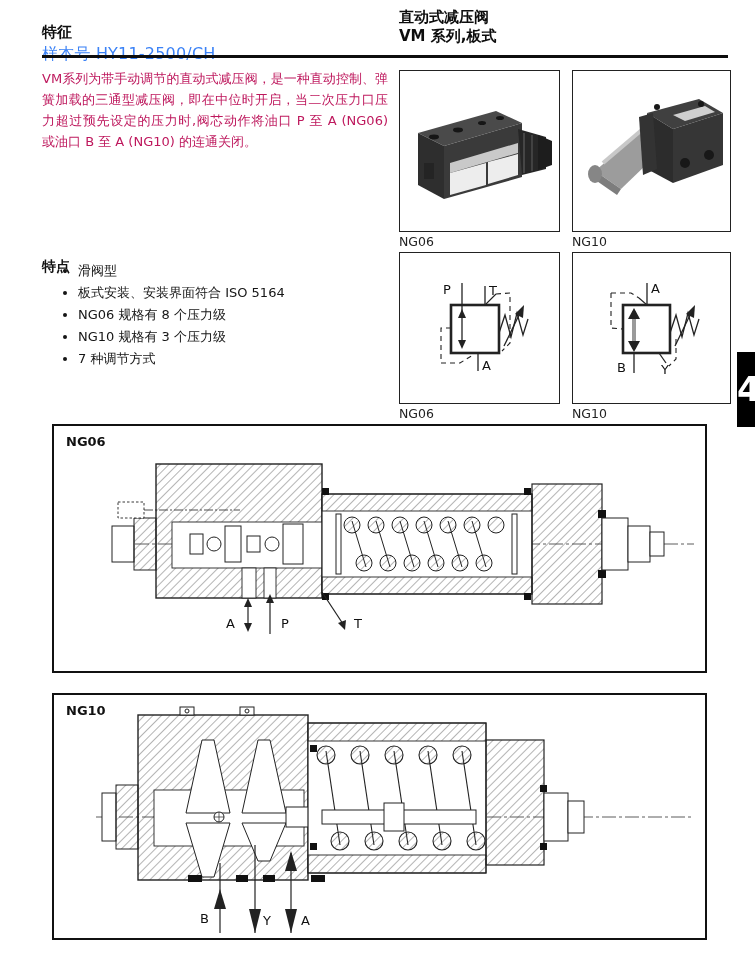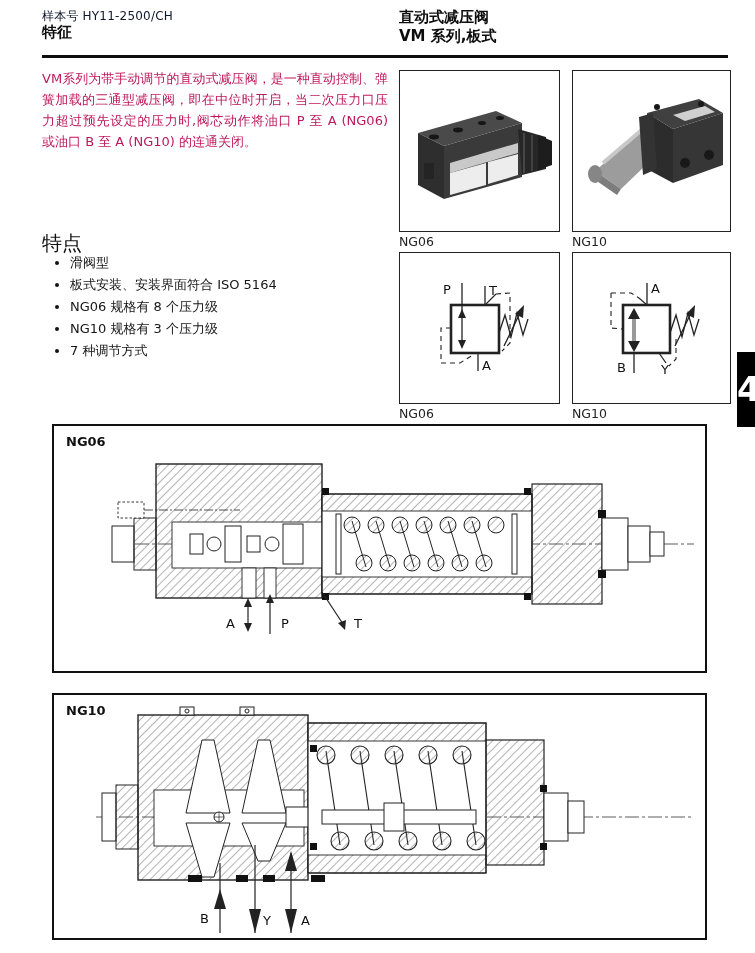--- a/index.html
+++ b/index.html
@@ -1,24 +1,24 @@
 <!DOCTYPE html>
 <html><head>
 <meta charset="utf-8">
 <style>
   html,body{margin:0;padding:0;background:#fff;}
   .page{position:relative;width:755px;height:953px;background:#ffffff;overflow:hidden;
         font-family:"DejaVu Sans",sans-serif;color:#111;}
   .abs{position:absolute;}
-  .small-label{font-size:12px;color:#0f172a;letter-spacing:.2px;}
+  .small-label{font-size:16px;color:#3b82f6;letter-spacing:.2px;margin-top:36px;}
   .bold-title{font-size:15px;font-weight:bold;color:#0d0d0d;}
   .rule{height:3px;background:#0d0d0d;}
   .body-text{font-size:13px;line-height:21px;text-align:justify;color:#be185d;}
-  .feat-title{font-size:20px;font-weight:normal;}
-  ul.features{margin:0;padding:0 0 0 22px;}
+  .feat-title{font-size:14px;font-weight:bold;margin-top:28px;}
+  ul.features{margin:8px;padding:0 0 0 22px;}
   ul.features li{font-size:13px;line-height:22px;color:#151515;}
   .frame{border:1px solid #222;background:#fff;}
   .caption{font-size:12.5px;color:#222;}
   .big-box{border:2px solid #111;background:#fff;}
   .box-label{font-size:13px;font-weight:bold;color:#111;}
   .side-tab{background:#000;color:#fff;font-weight:bold;font-size:34px;
             line-height:75px;text-align:center;overflow:hidden;}
   svg text{font-family:"DejaVu Sans",sans-serif;}
 </style>
 </head>

